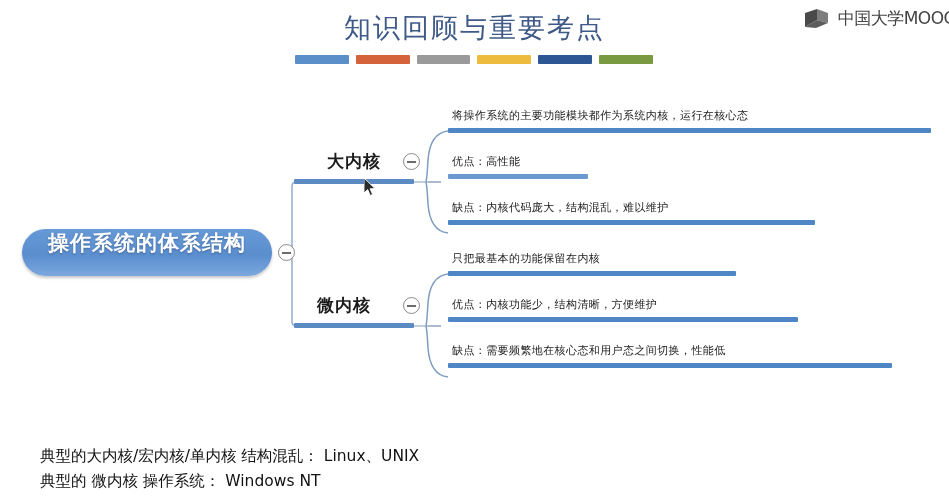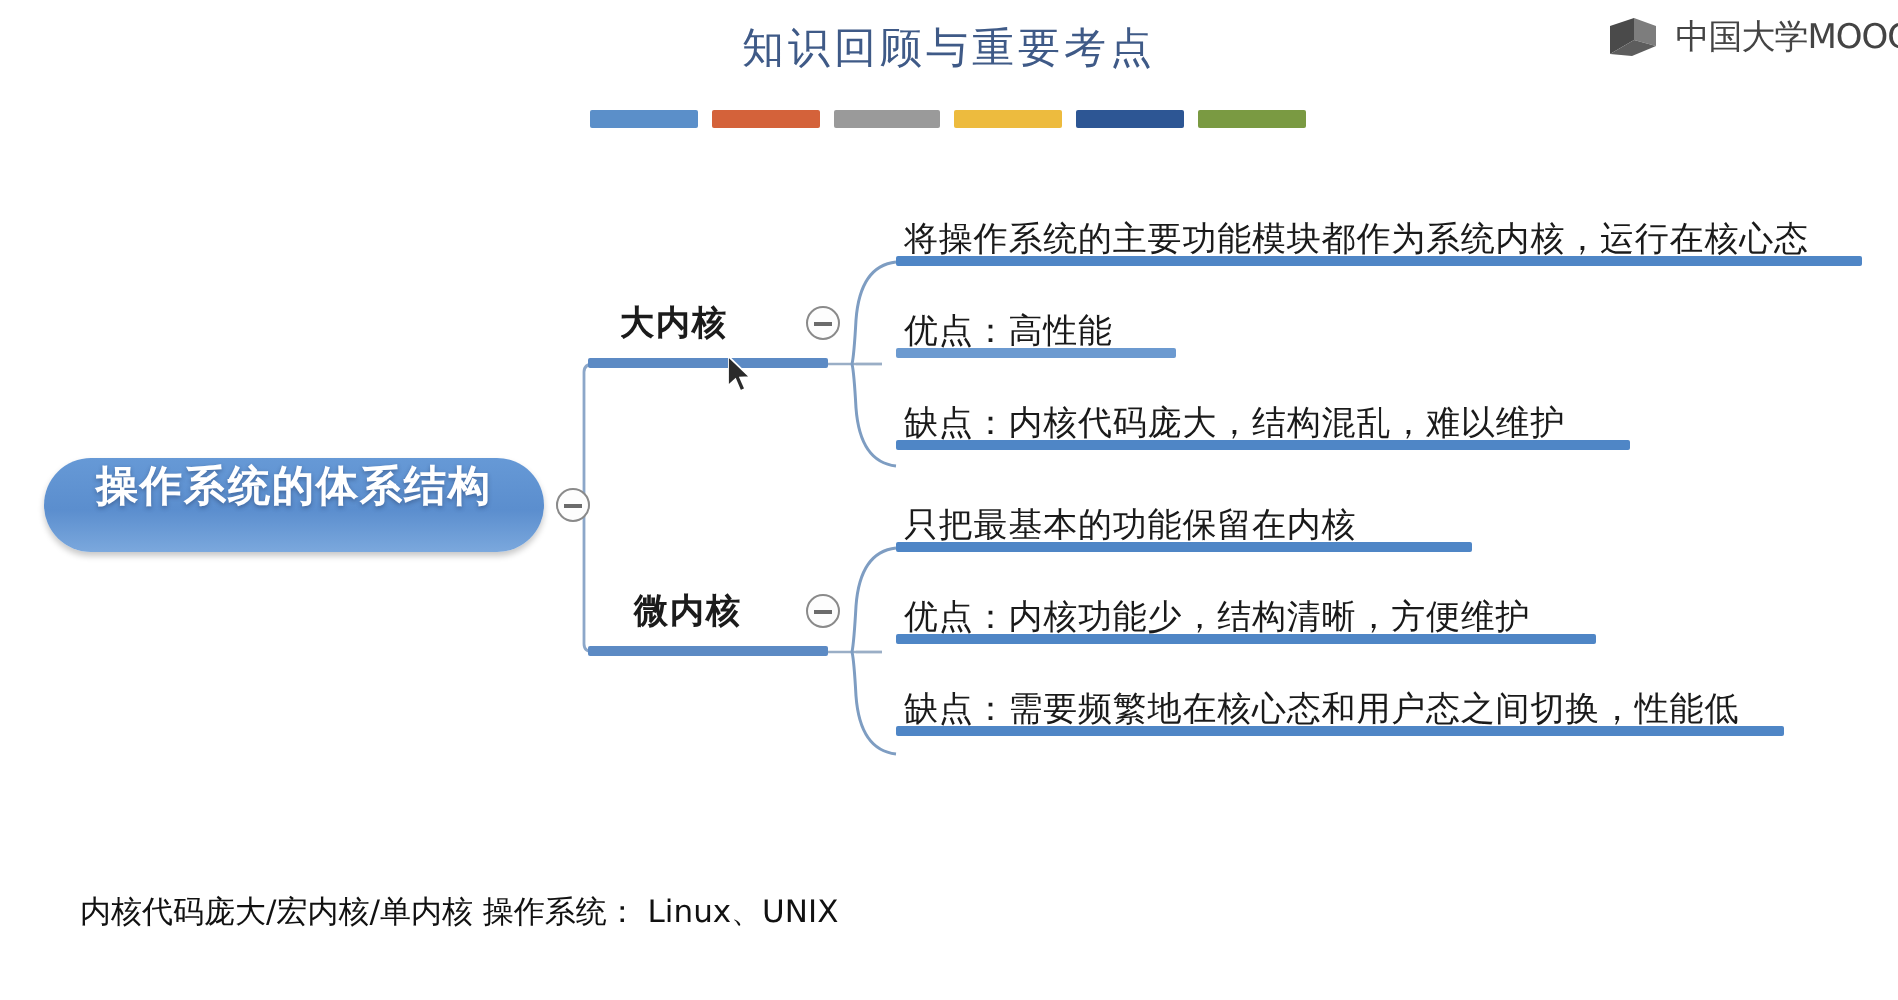--- a/index.html
+++ b/index.html
@@ -18,21 +18,21 @@
     overflow: hidden;
   }
 
   
   #title {
     position: absolute;
     left: 0;
     top: 10px;
     width: 949px;
     text-align: center;
-    font-size: 21px;
+    font-size: 27px;
     letter-spacing: 2px;
     color: #3f5a87;
     font-family: "DejaVu Serif", "Liberation Serif", serif;
     font-weight: 400;
     white-space: nowrap;
   }
   #title-rule {
     position: absolute;
     left: 295px;
     top: 55px;
@@ -106,21 +106,21 @@
     position: absolute;
     font-size: 17px;
     font-weight: bold;
     color: #1b1b1b;
     letter-spacing: 1px;
     white-space: nowrap;
     font-family: "DejaVu Sans", "Liberation Sans", sans-serif;
   }
   .leaf-label {
     position: absolute;
-    font-size: 17px;
+    font-size: 11px;
     color: #1a1a1a;
     white-space: nowrap;
     letter-spacing: 0.4px;
     font-family: "DejaVu Sans", "Liberation Sans", sans-serif;
   }
 
   .toggle {
     position: absolute;
     width: 17px;
     height: 17px;
@@ -213,21 +213,21 @@
       <rect x="448" y="271" width="288" height="5" fill="#4f86c6" rx="1"></rect>
       <rect x="448" y="317" width="350" height="5" fill="#4f86c6" rx="1"></rect>
       <rect x="448" y="363" width="444" height="5" fill="#4f86c6" rx="1"></rect>
     </svg>
 
     <div class="root-node">
       <span>操作系统的体系结构</span>
     </div>
     <span class="toggle" style="left:278px; top:244px;"></span>
 
-    <div class="branch-label" style="left:310px; top:150px;">大内核</div>
+    <div class="branch-label" style="left:327px; top:150px;">大内核</div>
     <span class="toggle" style="left:403px; top:153px;"></span>
 
     <div class="leaf-label" style="left:452px; top:108px;">将操作系统的主要功能模块都作为系统内核，运行在核心态</div>
     <div class="leaf-label" style="left:452px; top:200px;">缺点：内核代码庞大，结构混乱，难以维护</div>
     <div class="leaf-label" style="left:452px; top:154px;">优点：高性能</div>
 
     <div class="branch-label" style="left:317px; top:294px;">微内核</div>
     <span class="toggle" style="left:403px; top:297px;"></span>
 
     <div class="leaf-label" style="left:452px; top:297px;">优点：内核功能少，结构清晰，方便维护</div>
@@ -235,16 +235,17 @@
     <div class="leaf-label" style="left:452px; top:343px;">缺点：需要频繁地在核心态和用户态之间切换，性能低</div>
 
     <div id="cursor">
       <svg width="13" height="19" viewBox="0 0 13 19">
         <polygon points="0,0 0,15 3.7,11.6 6.2,17.5 8.6,16.4 6.1,10.8 11,10.6" fill="#2b2b2b" stroke="#ffffff" stroke-width="0.9"></polygon>
       </svg>
     </div>
   </div>
 
   <div id="footer">
-    <div class="line">内核代码庞大/宏内核/单内核 操作系统： Linux、UNIX</div>
+    <div class="line">典型的大内核/宏内核/单内核 结构混乱： Linux、UNIX</div>
+    <div class="line">典型的 微内核 操作系统： Windows NT</div>
   </div>
 
 </div>
 
 </body></html>

